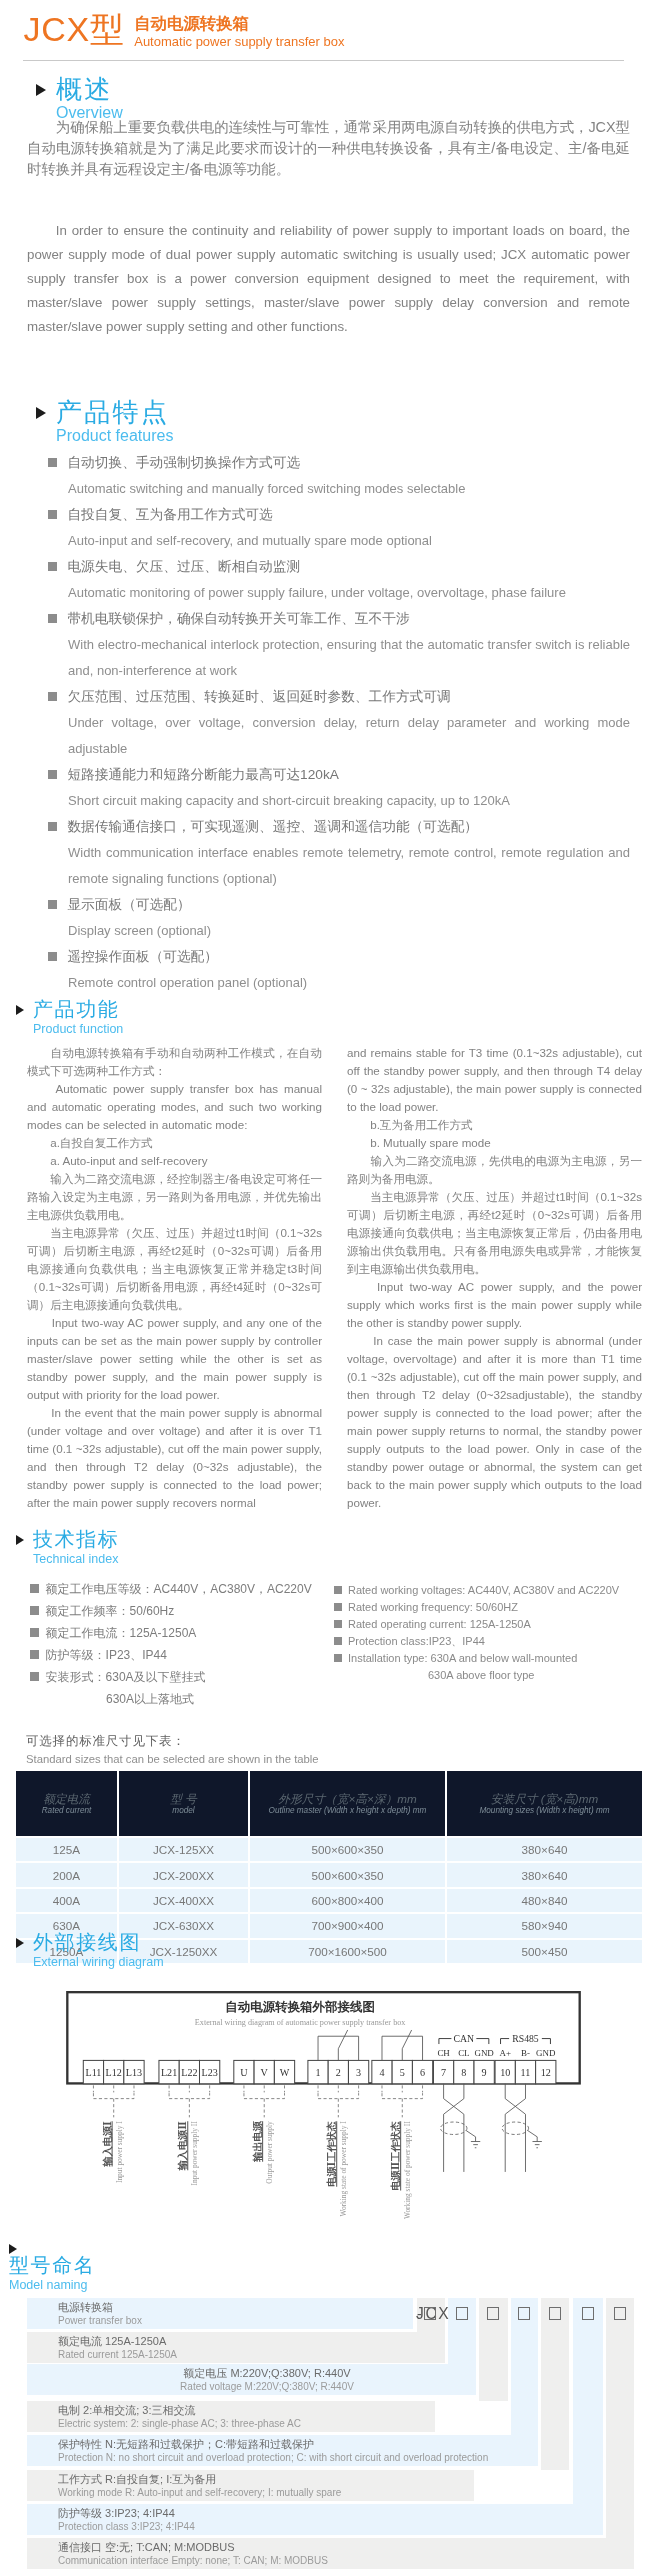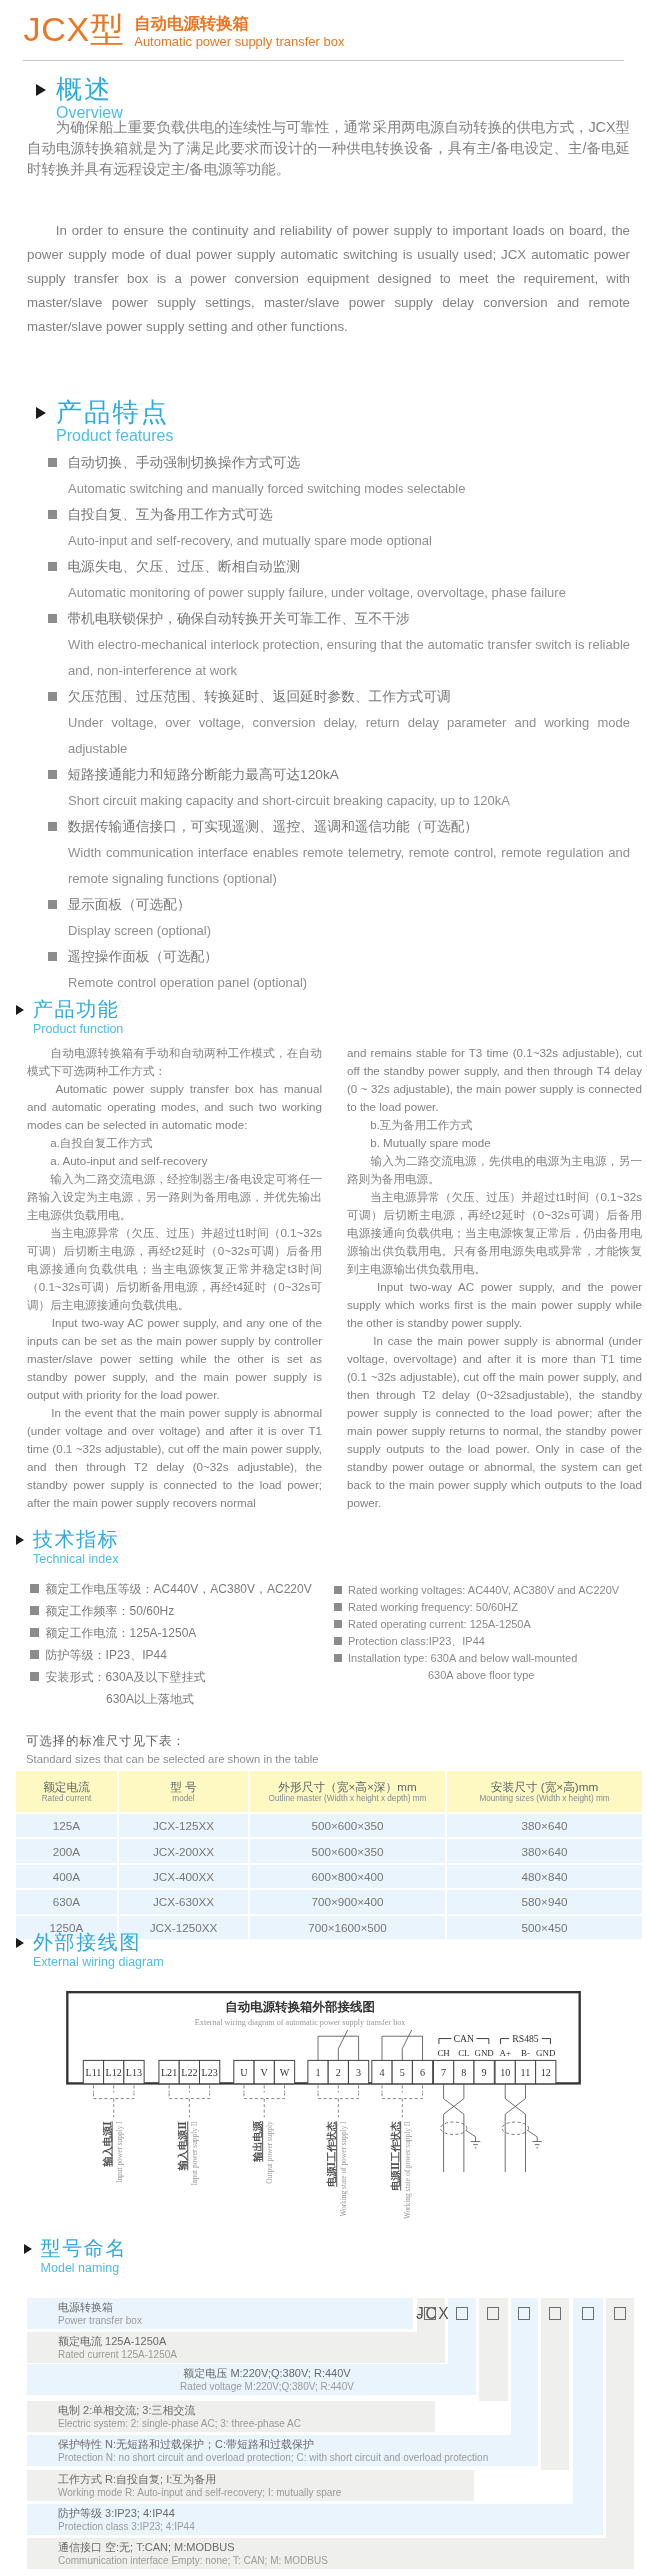--- a/index.html
+++ b/index.html
@@ -49,21 +49,21 @@
   .tline.cont{padding-left:76px;}
   .tlineen{font-size:11px;line-height:17px;color:#8a8a8a;white-space:nowrap;}
   .tlineen .sq{width:7.8px;height:7.8px;margin-right:6.2px;}
   .tlineen.cont{padding-left:94px;}
 
   .intro-zh{font-size:12.5px;color:#5f5f5f;letter-spacing:0.8px;}
   .intro-en{font-size:11.3px;color:#8f8f8f;margin-top:3.1px;}
 
   
   table.sizes{border-collapse:separate;border-spacing:2.3px;table-layout:fixed;}
-  table.sizes th{background:#fef9c3;font-weight:normal;height:33px;padding:4px;}
+  table.sizes th{background:#0f172a;font-weight:normal;height:33px;padding:16px;font-style:italic;}
   table.sizes th .hz{font-size:11.7px;color:#5b6770;line-height:14px;}
   table.sizes th .he{font-size:8.2px;color:#7e8d98;line-height:10px;}
   table.sizes td{background:#e9f4fc;color:#777777;font-size:11.7px;text-align:center;height:23.4px;padding:0;}
 
   
   .wire-svg text{font-family:"Liberation Serif","DejaVu Serif",serif;}
 
   
   .naming{position:relative;padding-left:41px;}
   .nrow{position:absolute;left:0;height:31px;box-sizing:border-box;padding:2.3px 0 0 31px;}
@@ -343,21 +343,21 @@
       <text transform="translate(441,167) rotate(-90)" font-size="9.5" fill="#999999" text-anchor="end">Working state of power supply II</text>
       <path d="M484,119 V138 L510,158 V232 M510,119 V138 L484,158 V232" fill="none" stroke="#555555" stroke-width="1.1"></path>
       <ellipse cx="497" cy="176" rx="17" ry="8" fill="none" stroke="#555555" stroke-width="1" stroke-dasharray="4 3"></ellipse>
       <path d="M513,179 L525,187 V193 M519,193 H531 M522,197 H528 M524,201 H526" fill="none" stroke="#555555" stroke-width="1.1"></path>
       <path d="M563,119 V138 L589,158 V232 M589,119 V138 L563,158 V232" fill="none" stroke="#555555" stroke-width="1.1"></path>
       <ellipse cx="576" cy="176" rx="17" ry="8" fill="none" stroke="#555555" stroke-width="1" stroke-dasharray="4 3"></ellipse>
       <path d="M592,179 L604,187 V193 M598,193 H610 M601,197 H607 M603,201 H605" fill="none" stroke="#555555" stroke-width="1.1"></path>
     </svg>
 </div>
 
-<div class="abs sec-head sm" style="top:2237px;left:24px;">
+<div class="abs sec-head sm" style="top:2237px;left:9px;flex-direction:column;">
   <span class="tri"></span>
   <span>
     <div class="zh">型号命名</div>
     <div class="en">Model naming</div>
   </span>
 </div>
 <div class="abs naming" style="top:2298px;left:27px;width:607px;height:272px;" id="naming-diagram">
     <div class="nstrip cgray" style="left: 390px; width: 28px; height: 34px;"></div>
     <div class="nstrip cblue" style="left: 421px; width: 28px; height: 69px;"></div>
     <div class="nstrip cgray" style="left: 452px; width: 29px; height: 103px;"></div>

